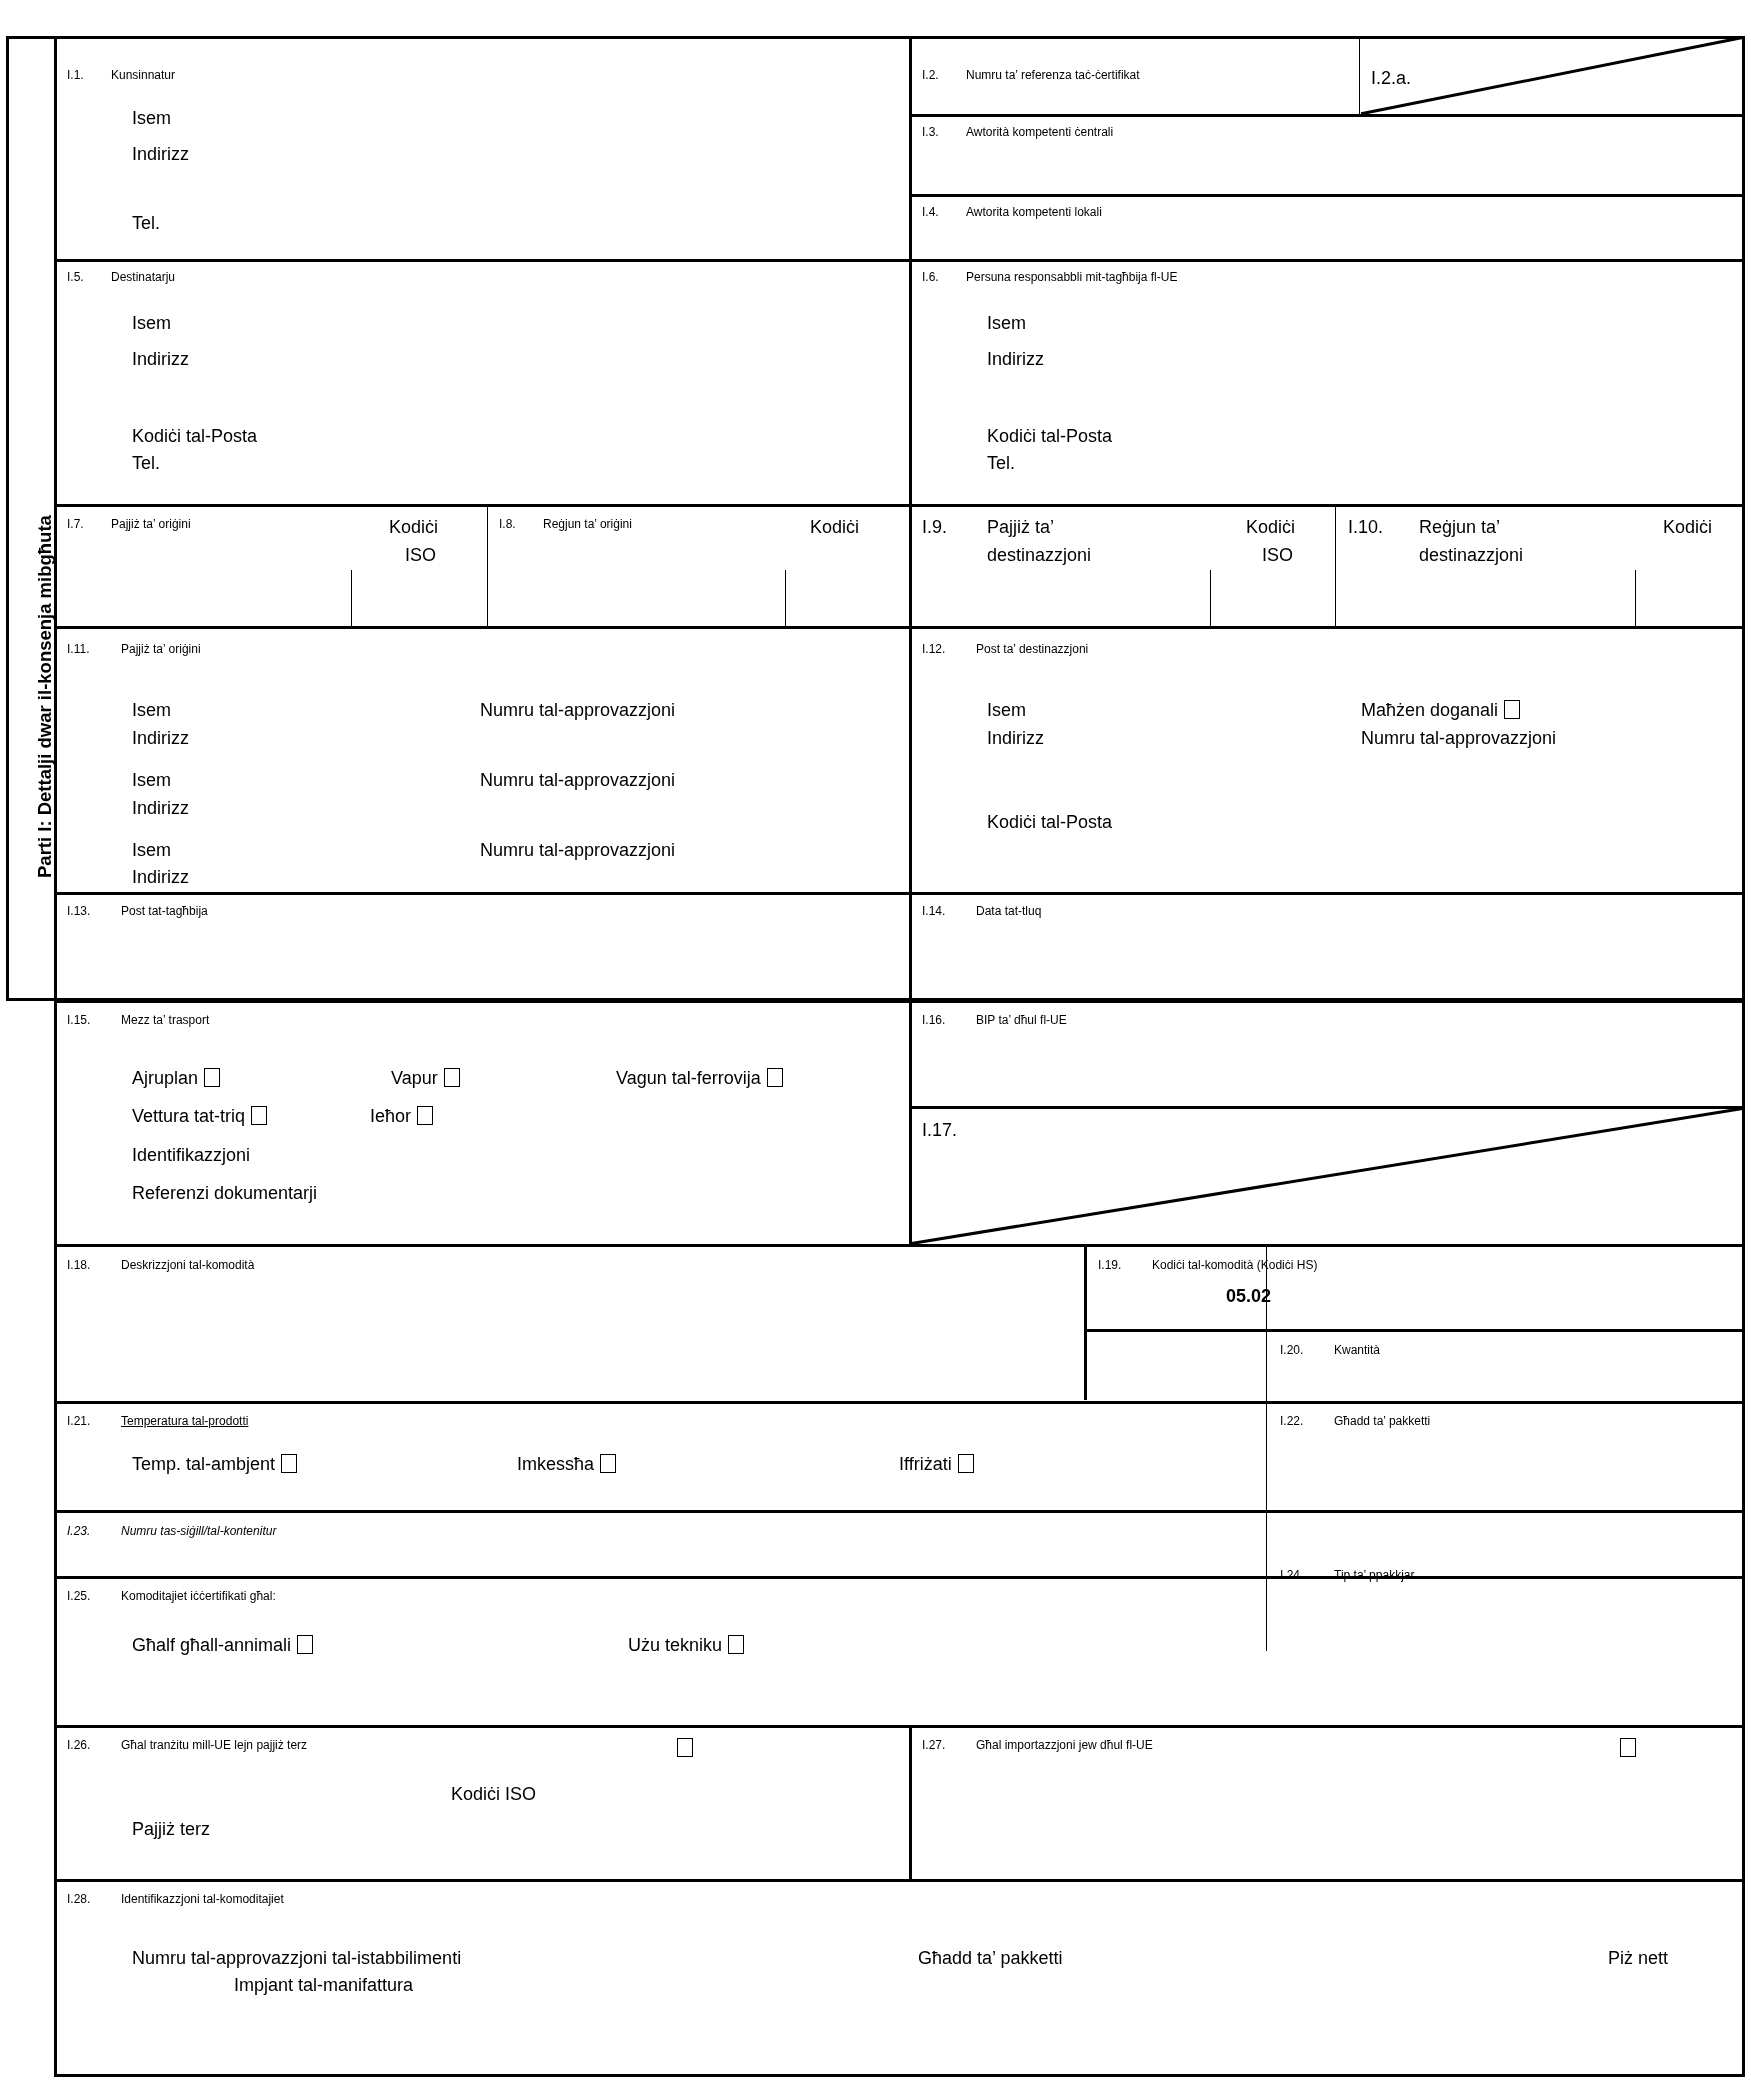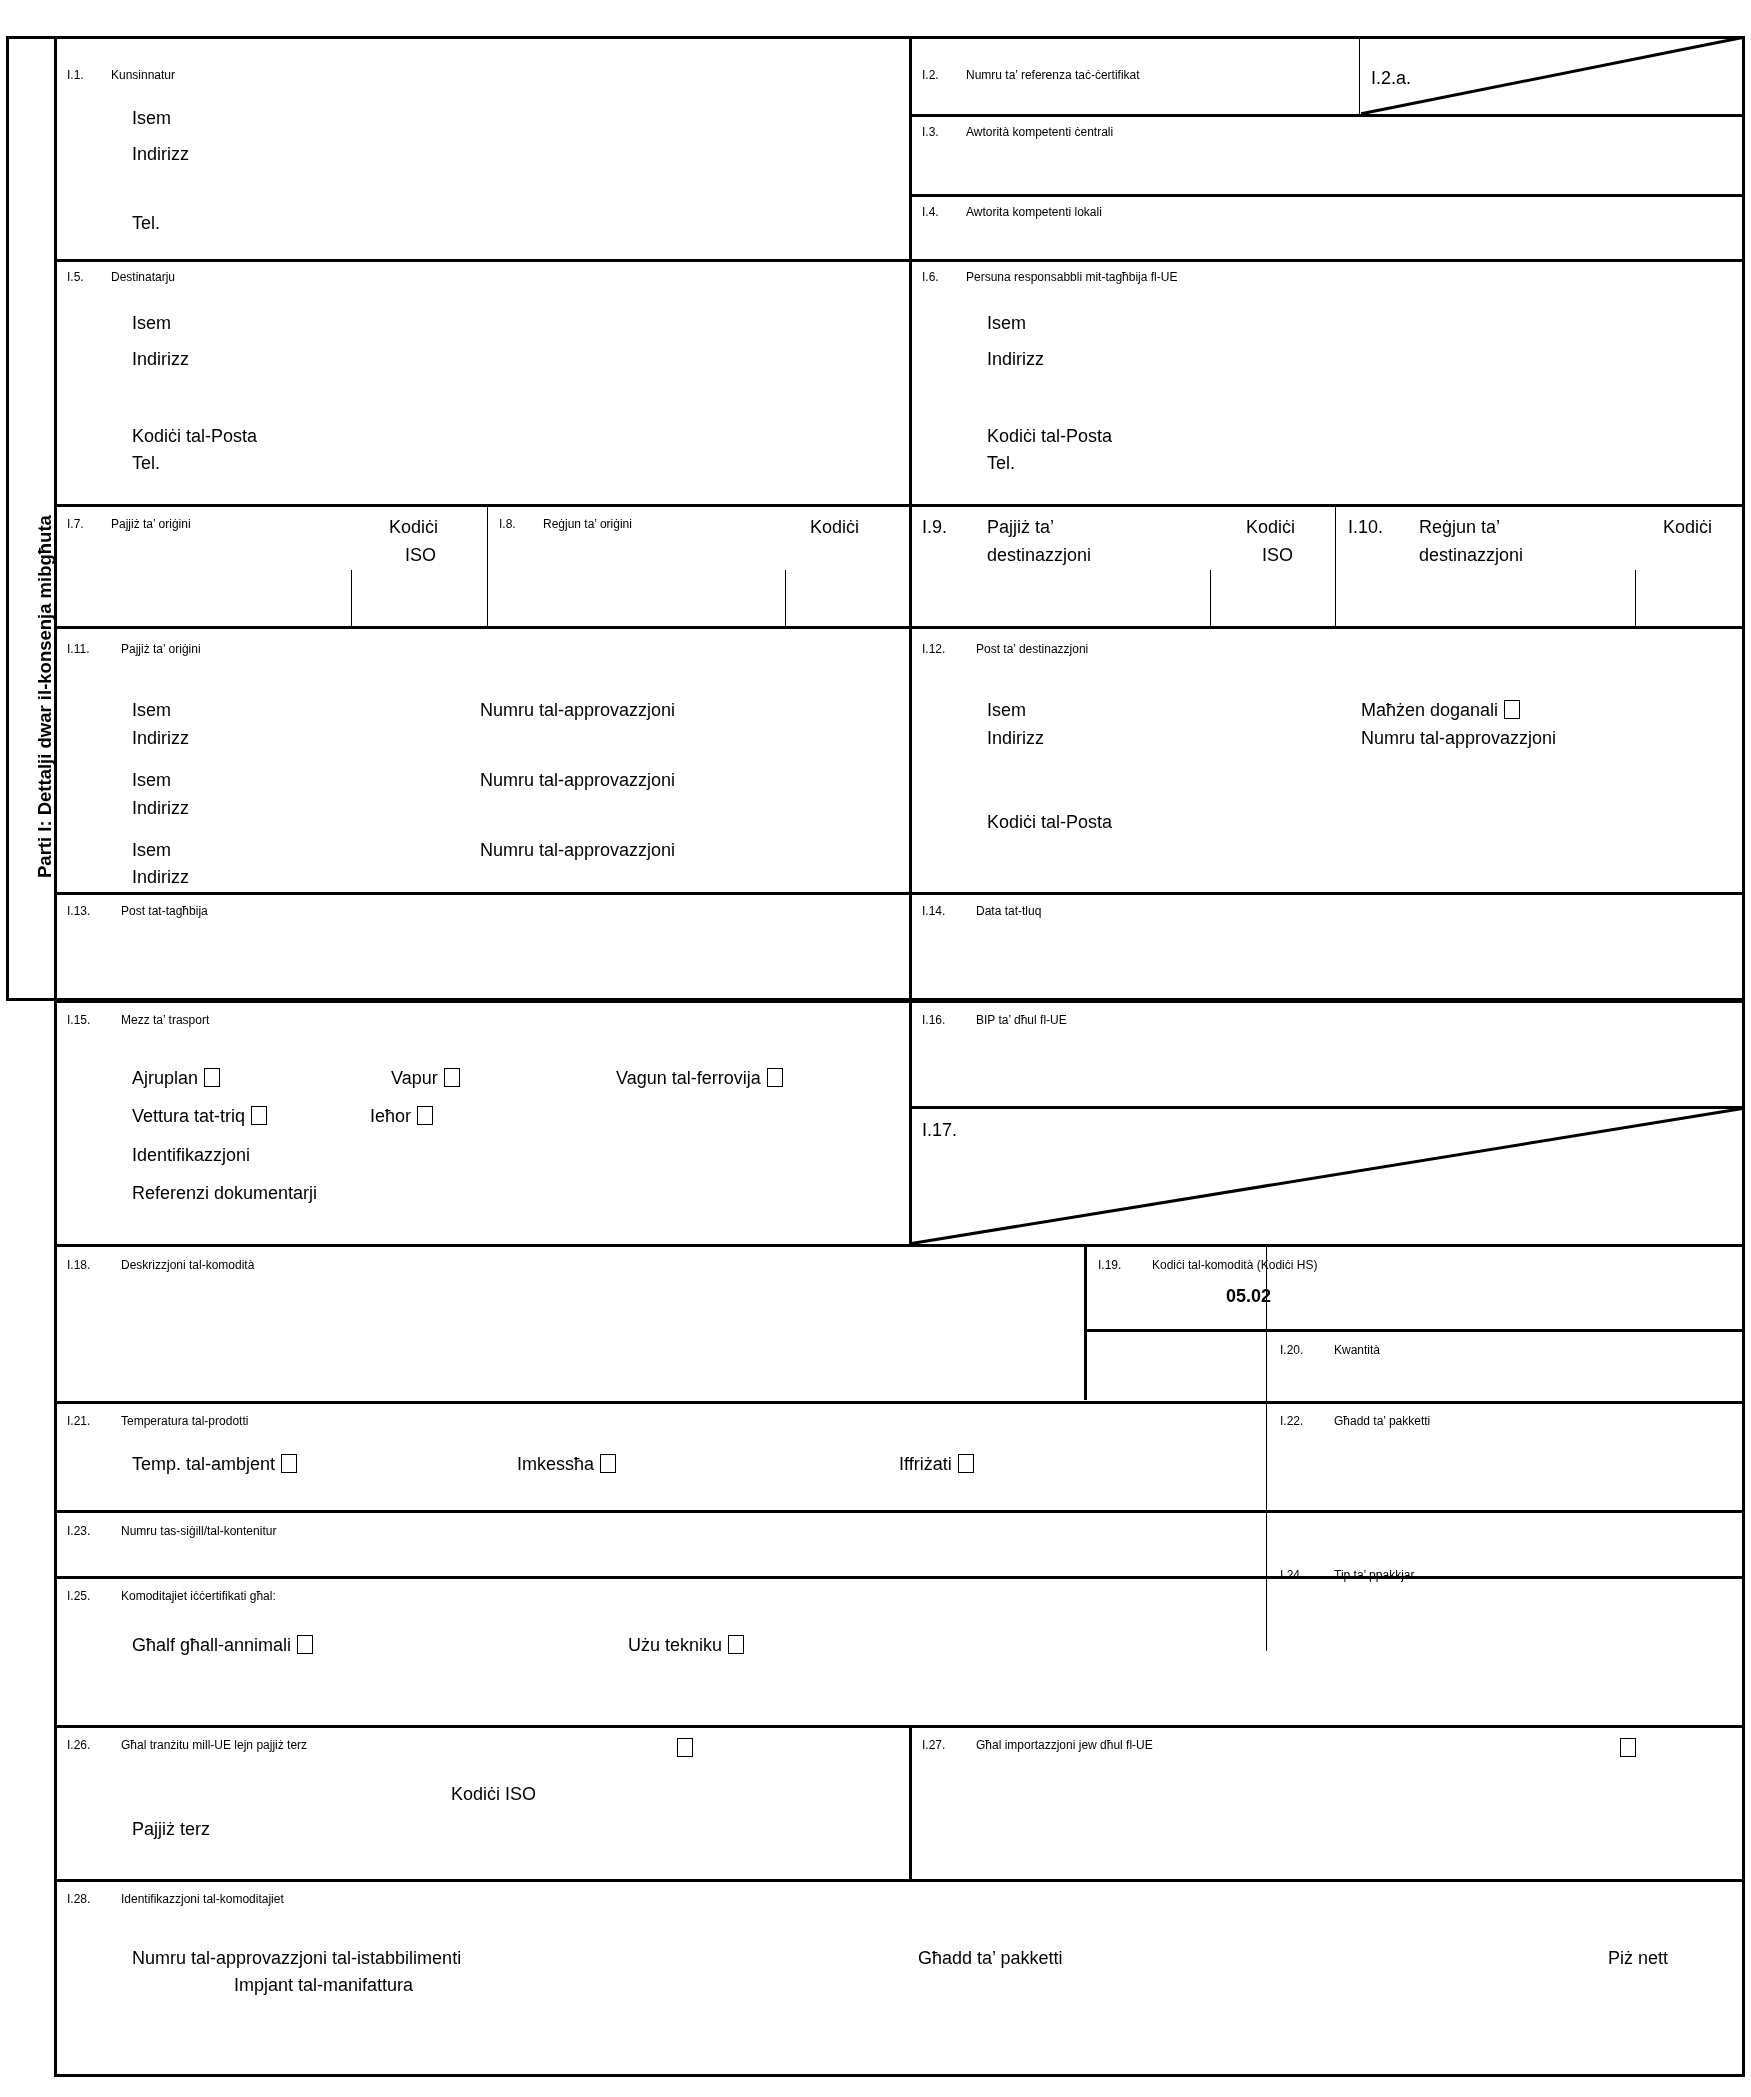--- a/index.html
+++ b/index.html
@@ -250,38 +250,38 @@
 
   <div class="fld" style="left:1098px;top:1258px;">
     <span class="n w">I.19.</span><span>Kodiċi tal-komodità (Kodiċi HS)</span>
   </div>
   <div class="lbl lbl-b" style="left:1226px;top:1286px;">05.02</div>
 
   <div class="fld" style="left:1280px;top:1343px;">
     <span class="n w">I.20.</span><span>Kwantità</span>
   </div>
 
-  <div class="fld" style="left:67px;top:1414px;">
+  <div class="fld" style="left:67px;top:1414px;text-decoration:underline;">
     <span class="n w">I.21.</span><span>Temperatura tal-prodotti</span>
   </div>
   <div class="lbl" style="left:132px;top:1454px;">
     <span>Temp. tal-ambjent</span><span class="cb"></span>
   </div>
   <div class="lbl" style="left:517px;top:1454px;">
     <span>Imkessħa</span><span class="cb"></span>
   </div>
   <div class="lbl" style="left:899px;top:1454px;">
     <span>Iffriżati</span><span class="cb"></span>
   </div>
 
   <div class="fld" style="left:1280px;top:1414px;">
     <span class="n w">I.22.</span><span>Għadd ta’ pakketti</span>
   </div>
 
-  <div class="fld" style="left:67px;top:1524px;">
+  <div class="fld" style="left:67px;top:1524px;font-style:italic;">
     <span class="n w">I.23.</span><span>Numru tas-siġill/tal-kontenitur</span>
   </div>
 
   <div class="fld" style="left:1280px;top:1524px;margin-top:44px;">
     <span class="n w">I.24.</span><span>Tip ta’ ppakkjar</span>
   </div>
 
   <div class="fld" style="left:67px;top:1589px;">
     <span class="n w">I.25.</span><span>Komoditajiet iċċertifikati għal:</span>
   </div>

